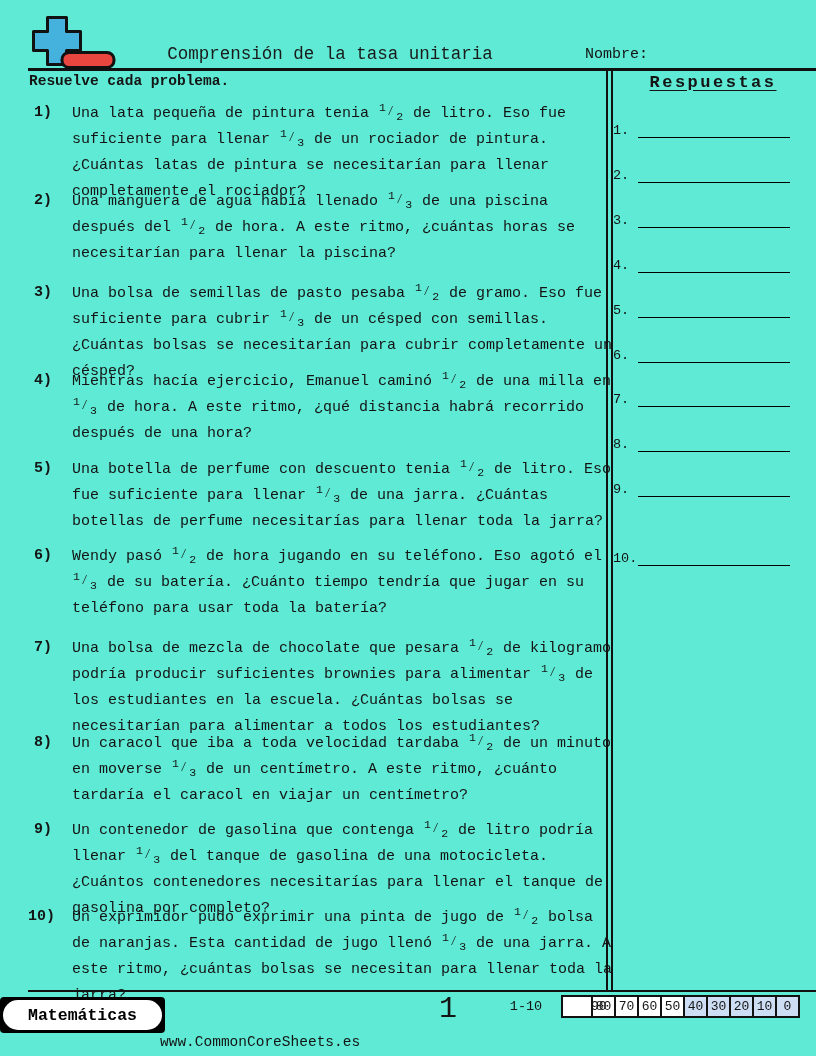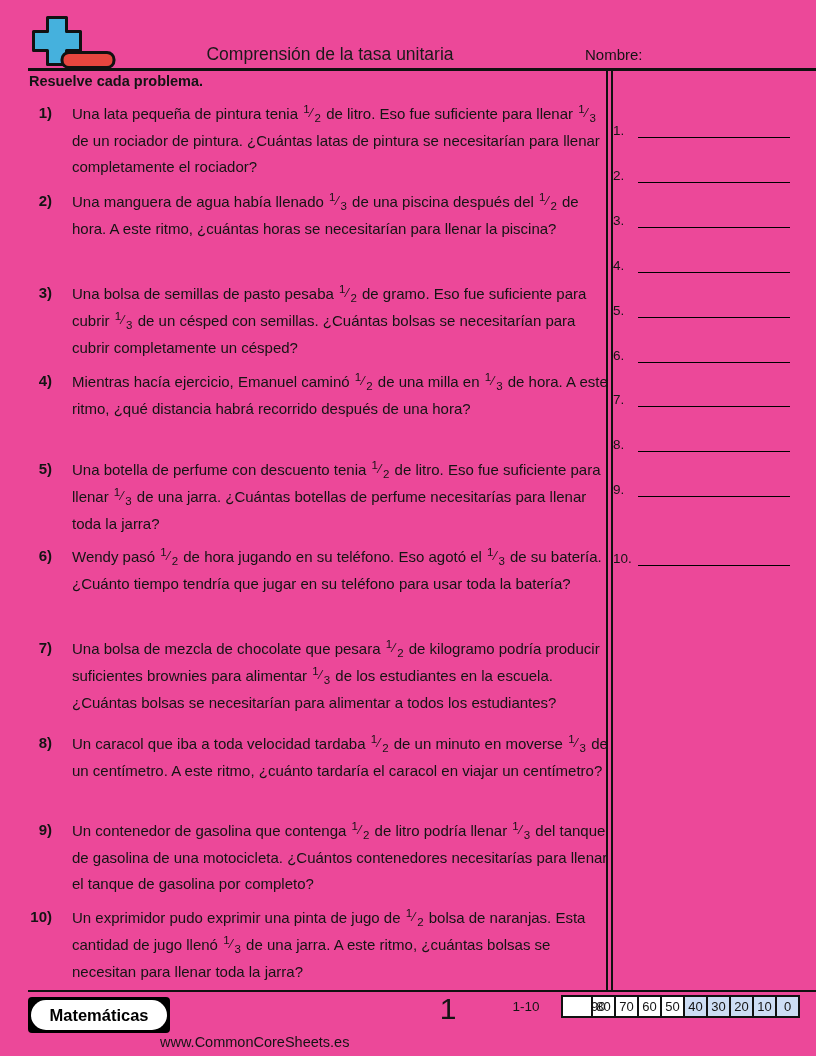--- a/index.html
+++ b/index.html
@@ -1,22 +1,22 @@
 <!DOCTYPE html>
 <html><head>
 <meta charset="utf-8">
 <style>
   * { margin: 0; padding: 0; box-sizing: border-box; }
   html, body { background: #888; }
   .page {
     position: relative;
     width: 816px; height: 1056px;
     margin: 0 auto;
-    background: #ec4899;
-    font-family: Liberation Sans, sans-serif;
+    background: #5eead4;
+    font-family: Liberation Mono, monospace;
     color: #141414;
     overflow: hidden;
   }
 
   
   .logo { position: absolute; left: 26px; top: 16px; }
   .page-title {
     position: absolute; left: 130px; top: 44px; width: 400px;
     text-align: center; font-size: 17.5px; color: #1a1a1a;
   }
@@ -95,21 +95,21 @@
   .frac .fnum { font-size: 11.5px; position: relative; top: -6.5px; }
   .frac .fsl  { font-size: 12px;  position: relative; top: -2px; padding: 0 1px; }
   .frac .fden { font-size: 11.5px; position: relative; top: 2.5px; padding-left: 1px; }
 
   
   .footer-rule {
     position: absolute; left: 28px; top: 990px; width: 788px; height: 2px;
     background: #111;
   }
   .brand-badge {
-    position: absolute; left: 28px; top: 997px; width: 142px; height: 36px;
+    position: absolute; left: 0; top: 997px; width: 165px; height: 36px;
     background: #000; border-radius: 4px;
   }
   .brand-badge .pill {
     position: absolute; left: 3px; top: 3px; right: 3px; bottom: 3px;
     background: #fff; border-radius: 16px;
     display: flex; align-items: center; justify-content: center;
     font-size: 16.5px; font-weight: bold; color: #000;
   }
   .site-url {
     position: absolute; left: 160px; top: 1014px; font-size: 14.5px; margin-top: 20px;
@@ -187,20 +187,21 @@
       <div class="p-num">9)</div>
       <div class="p-text">Un contenedor de gasolina que contenga <span class="frac"><span class="fnum">1</span><span class="fsl">⁄</span><span class="fden">2</span></span> de litro podría llenar <span class="frac"><span class="fnum">1</span><span class="fsl">⁄</span><span class="fden">3</span></span> del tanque de gasolina de una motocicleta. ¿Cuántos contenedores necesitarías para llenar el tanque de gasolina por completo?</div>
     </div>
     <div class="problem">
       <div class="p-num">10)</div>
       <div class="p-text">Un exprimidor pudo exprimir una pinta de jugo de <span class="frac"><span class="fnum">1</span><span class="fsl">⁄</span><span class="fden">2</span></span> bolsa de naranjas. Esta cantidad de jugo llenó <span class="frac"><span class="fnum">1</span><span class="fsl">⁄</span><span class="fden">3</span></span> de una jarra. A este ritmo, ¿cuántas bolsas se necesitan para llenar toda la jarra?</div>
     </div>
   </div>
 
   <div class="answers-divider"></div>
+  <div class="answers-title">Respuestas</div>
   <div>
     <div class="answer-row">
       <span class="a-num">1.</span>
       <span class="a-line"></span>
     </div>
     <div class="answer-row">
       <span class="a-num">2.</span>
       <span class="a-line"></span>
     </div>
     <div class="answer-row">

